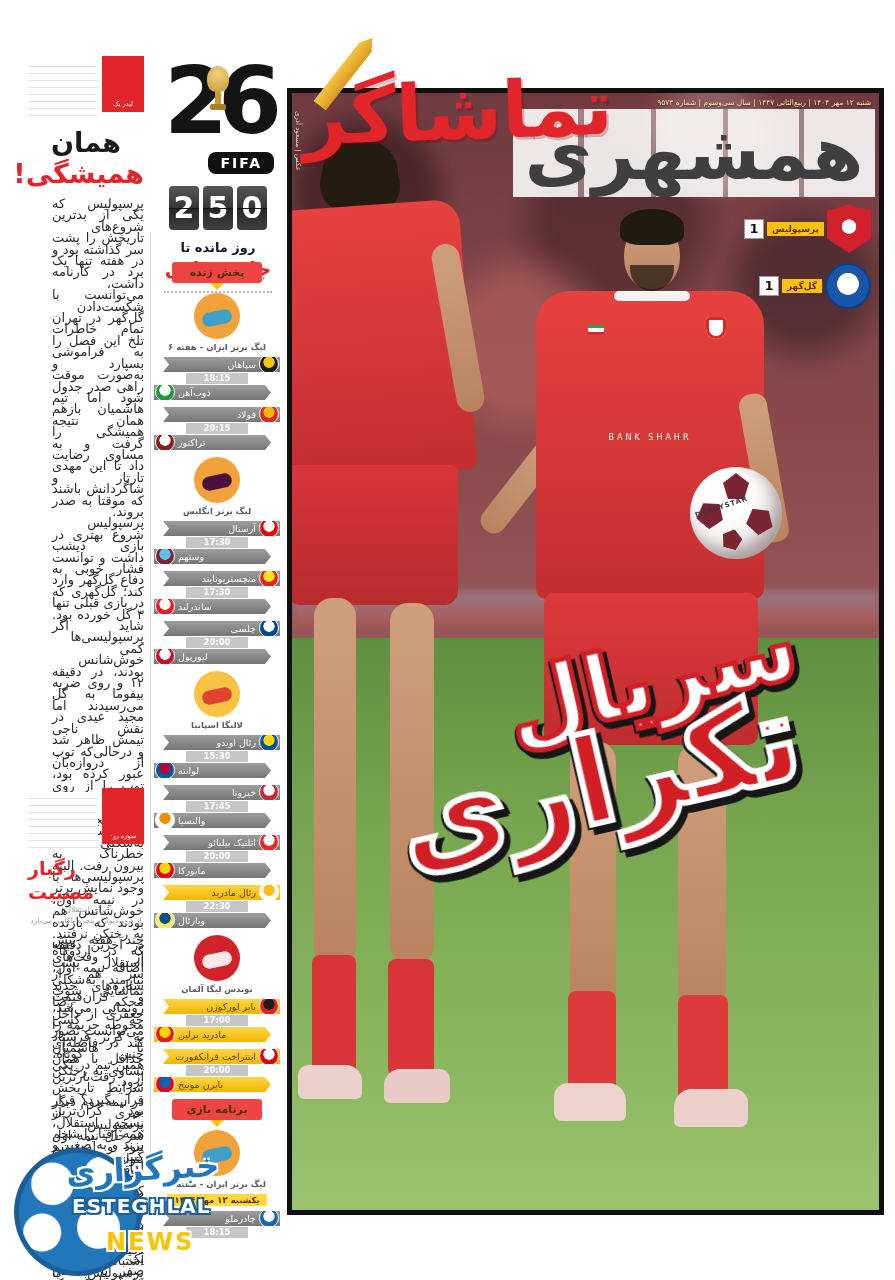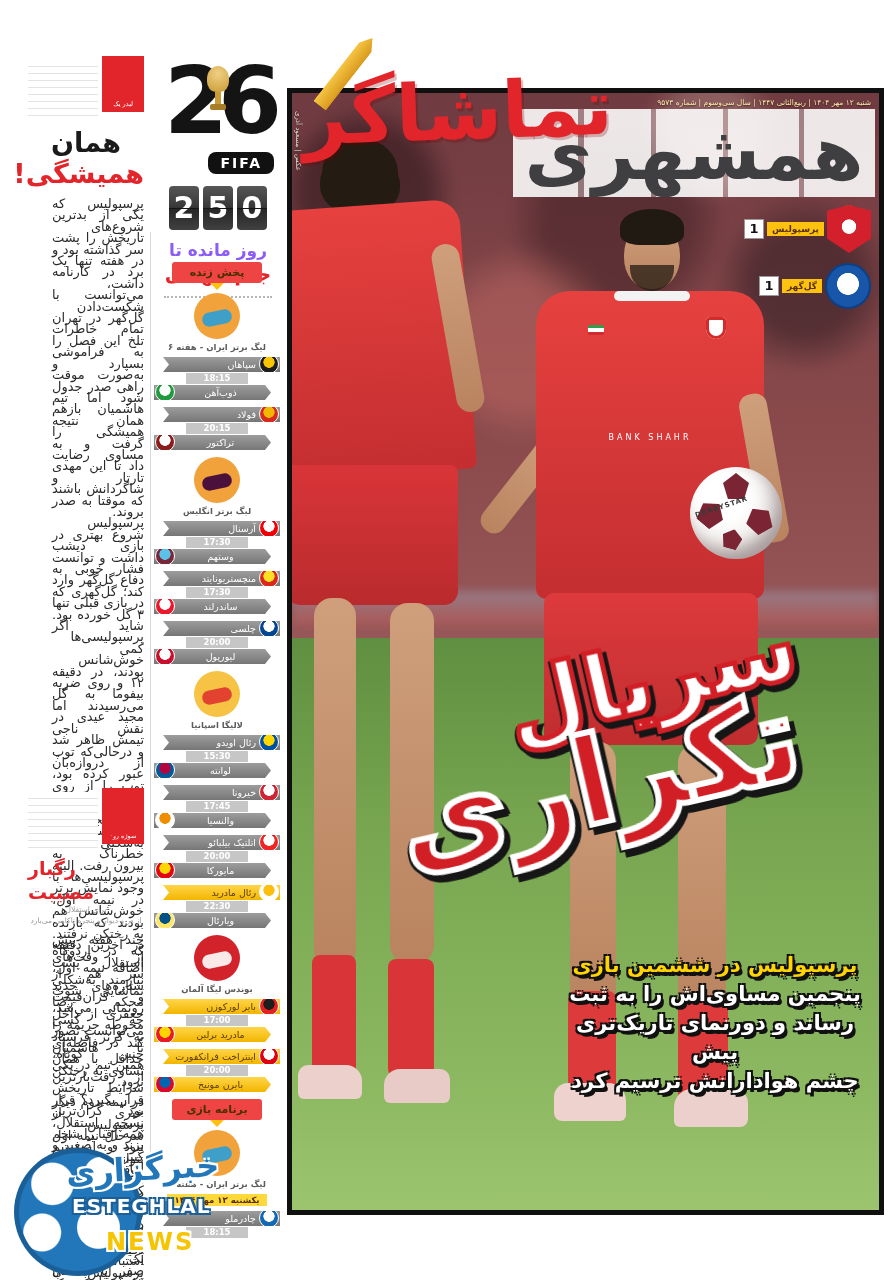--- a/index.html
+++ b/index.html
@@ -37,42 +37,42 @@
                border-radius:50% 50% 40% 40%;}
   .trophy .stem{width:6px;height:12px;background:#c99b35;margin:0 auto;}
   .trophy .base{width:16px;height:6px;background:#a87f26;margin:0 auto;border-radius:2px;}
   .fifa-box{position:absolute;right:6px;bottom:-4px;background:#111;color:#fff;font-size:14px;
             font-weight:bold;letter-spacing:2px;padding:3px 12px;border-radius:8px;}
   .flip-row{display:flex;justify-content:center;gap:4px;margin-top:16px;}
   .flip{width:30px;height:44px;border-radius:4px;color:#fff;font-size:30px;font-weight:bold;
         line-height:44px;text-align:center;position:relative;
         background:linear-gradient(#565656,#383838 48%,#262626 52%,#404040);}
   .flip::after{content:'';position:absolute;left:0;right:0;top:50%;height:1px;background:#141414;}
-  .cd1{font-size:17px;font-weight:900;color:#8b5cf6;margin-top:10px;}
+  .cd1{font-size:13px;font-weight:900;color:#0f172a;margin-top:10px;}
   .cd2{font-size:20px;font-weight:900;color:#e2252b;margin-top:2px;}
   .dotted{margin:10px 8px 0 8px;border-top:2px dotted #b5b5b5;}
   
   #schedule-root{position:absolute;left:154px;top:258px;width:126px;}
   .col-divider{position:absolute;left:150px;top:232px;width:1px;height:932px;background:#d7d7d7;}
   .sch-badge{background:#ef4444;color:#4a3000;font-size:11px;font-weight:bold;text-align:center;
              padding:4px 0;margin:4px 18px 10px 18px;border-radius:3px;position:relative;direction:rtl;}
   .sch-badge::after{content:'';position:absolute;bottom:-7px;left:50%;transform:translateX(-50%);
              border:7px solid transparent;border-top-color:#fdc20f;border-bottom-width:0;}
   .lg{width:46px;height:46px;border-radius:50%;margin:6px auto 3px auto;position:relative;overflow:hidden;}
   .lg-swoosh{position:absolute;left:8px;top:18px;width:30px;height:14px;border-radius:12px;transform:rotate(-12deg);opacity:.9;}
   .lg-caption{font-size:8.5px;font-weight:bold;color:#5c5c5c;text-align:center;direction:rtl;margin-bottom:5px;}
   .lg-date{display:block;width:fit-content;margin:0 auto 5px auto;background:#fdd93b;color:#5a2d00;
            font-size:8.5px;font-weight:bold;padding:1px 7px;direction:rtl;}
   .match{margin-bottom:7px;}
   .ribbon{position:relative;height:15px;line-height:15px;font-size:9.5px;font-weight:normal;color:#fff;
           background:linear-gradient(#9d9d9d,#767676);direction:rtl;white-space:nowrap;overflow:visible;}
   .ribbon.hl{background:linear-gradient(#ffd54a,#f2b600);color:#5a3c00;}
   .ribbon.home{margin-left:9px;padding:0 24px 0 8px;text-align:right;
           clip-path:polygon(0 0,100% 0,100% 100%,0 100%,6px 50%);}
-  .ribbon.away{margin-right:9px;padding:0 8px 0 24px;text-align:center;
+  .ribbon.away{margin-right:9px;padding:0 8px 0 24px;text-align:left;
           clip-path:polygon(0 0,calc(100% - 6px) 0,100% 50%,calc(100% - 6px) 100%,0 100%);}
   .chip{position:absolute;top:-3px;width:20px;height:20px;border-radius:50%;border:1px solid #fff;
         box-sizing:border-box;}
   .home .chip{right:1px;}
   .away .chip{left:1px;}
   .time-strip{width:62px;height:11px;line-height:11px;background:#c6c6c6;color:#fff;font-size:8.5px;
               font-weight:bold;text-align:center;margin:1px auto;}
   
   #frame{position:absolute;left:287px;top:88px;width:587px;height:1117px;border:5px solid #101010;
          background:#7a4044;}
@@ -405,26 +405,20 @@
       <div class="score-tag">گل‌گهر</div>
       <div class="score-box">1</div>
     </div>
   </div>
 
   <div id="bigline">
     <div class="word1">سریال</div>
     <div class="word2">تکراری</div>
   </div>
 
-  <div id="subline">
-    <div class="y">پرسپولیس در ششمین بازی</div>
-    <div>پنجمین مساوی‌اش را به ثبت</div>
-    <div>رساند و دورنمای تاریک‌تری پیش</div>
-    <div>چشم هوادارانش ترسیم کرد</div>
-  </div>
 </div>
 
 <div id="watermark">
   <div class="wm-ball"></div>
   <div class="wm-fa">خبرگزاری</div>
   <div class="wm-en1">ESTEGHLAL</div>
   <div class="wm-en2">NEWS</div>
 </div>
 
 </body></html>

